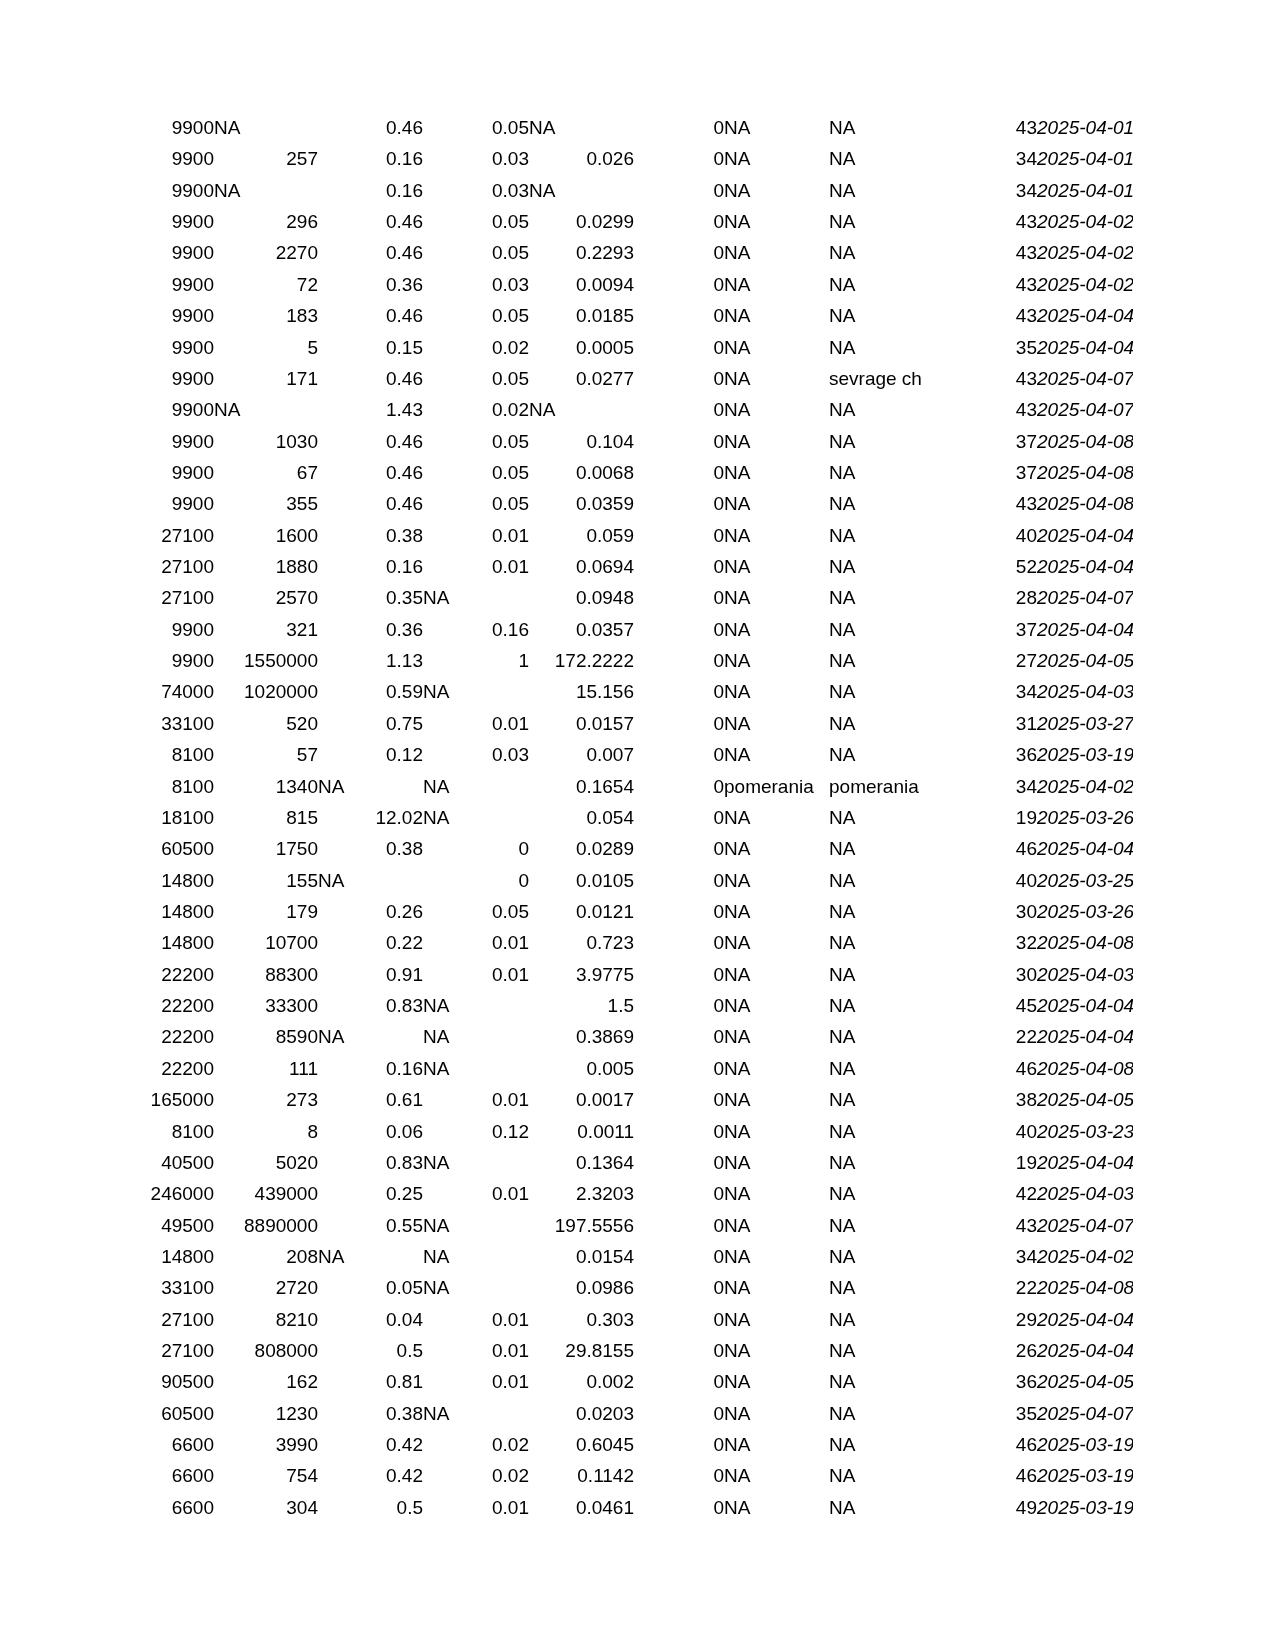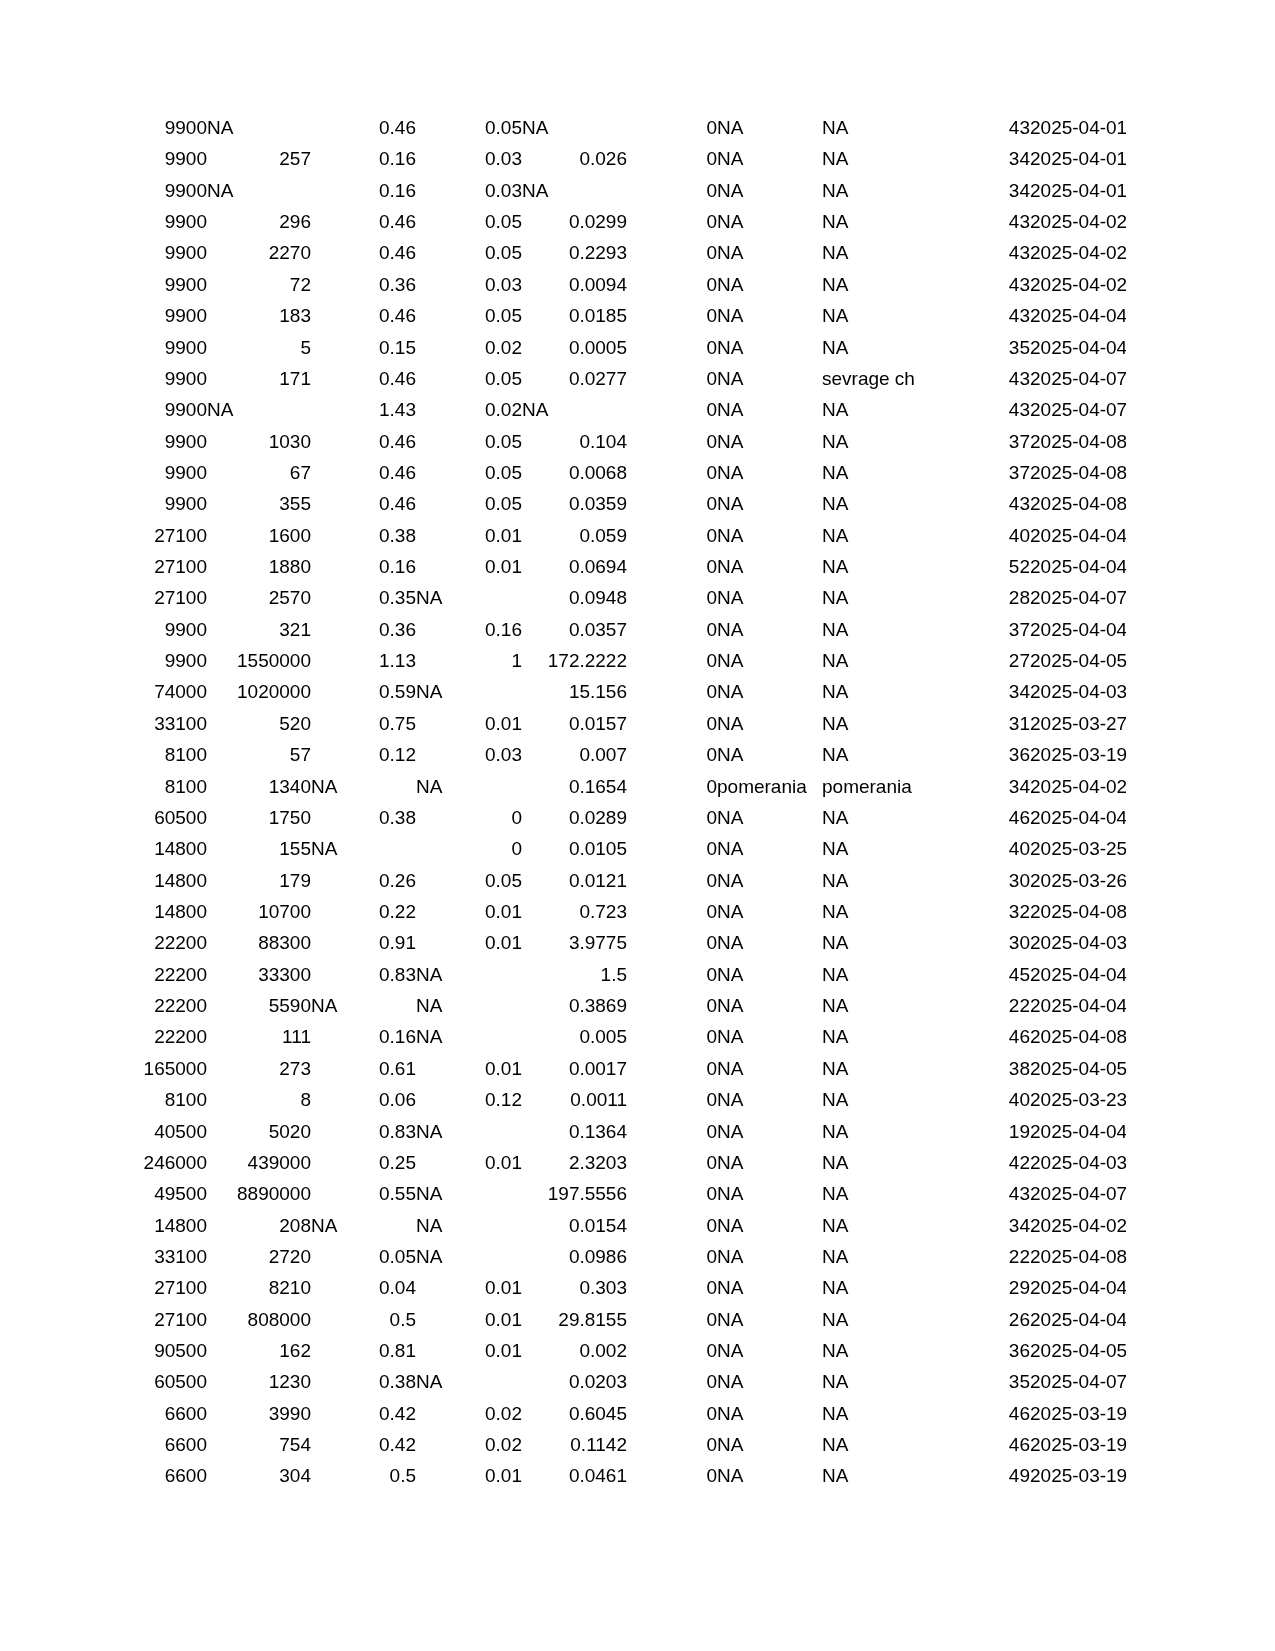--- a/index.html
+++ b/index.html
@@ -11,40 +11,40 @@
     height: 1651px;
     background: #ffffff;
     overflow: hidden;
     position: relative;
     font-family: "Liberation Sans", "DejaVu Sans", sans-serif;
     color: #000000;
   }
   .sheet {
     position: absolute;
     top: 112px;
-    left: 103px;
+    left: 110px;
   }
   table.grid {
     border-collapse: collapse;
     table-layout: fixed;
     width: 1023px;
   }
   table.grid td {
     height: 31.36px;
     padding: 0;
     font-size: 19px;
     line-height: 31.36px;
     vertical-align: middle;
     white-space: nowrap;
     overflow: hidden;
     color: #000000;
   }
   td.num  { text-align: right; padding-right: 2px; }
   td.txt  { text-align: left;  padding-left: 2px;  }
-  td.date { text-align: left;  padding-left: 4px;  }
+  td.date { text-align: left;  padding-left: 4px; font-style: italic;  }
 </style>
 </head>
 <body>
 
 <div class="sheet">
   <table class="grid">
     <colgroup>
       <col style="width:104px">
       <col style="width:104px">
       <col style="width:105px">
@@ -315,20 +315,32 @@
           <td class="txt">NA</td>
           <td class="txt">NA</td>
           <td class="num">0.1654</td>
           <td class="num">0</td>
           <td class="txt">pomerania</td>
           <td class="txt">pomerania</td>
           <td class="num">34</td>
           <td class="date">2025-04-02</td>
         </tr>
         <tr>
+          <td class="num">18100</td>
+          <td class="num">815</td>
+          <td class="num">12.02</td>
+          <td class="txt">NA</td>
+          <td class="num">0.054</td>
+          <td class="num">0</td>
+          <td class="txt">NA</td>
+          <td class="txt">NA</td>
+          <td class="num">19</td>
+          <td class="date">2025-03-26</td>
+        </tr>
+        <tr>
           <td class="num">60500</td>
           <td class="num">1750</td>
           <td class="num">0.38</td>
           <td class="num">0</td>
           <td class="num">0.0289</td>
           <td class="num">0</td>
           <td class="txt">NA</td>
           <td class="txt">NA</td>
           <td class="num">46</td>
           <td class="date">2025-04-04</td>
@@ -388,21 +400,21 @@
           <td class="txt">NA</td>
           <td class="num">1.5</td>
           <td class="num">0</td>
           <td class="txt">NA</td>
           <td class="txt">NA</td>
           <td class="num">45</td>
           <td class="date">2025-04-04</td>
         </tr>
         <tr>
           <td class="num">22200</td>
-          <td class="num">5590</td>
+          <td class="num">8590</td>
           <td class="txt">NA</td>
           <td class="txt">NA</td>
           <td class="num">0.3869</td>
           <td class="num">0</td>
           <td class="txt">NA</td>
           <td class="txt">NA</td>
           <td class="num">22</td>
           <td class="date">2025-04-04</td>
         </tr>
         <tr>

